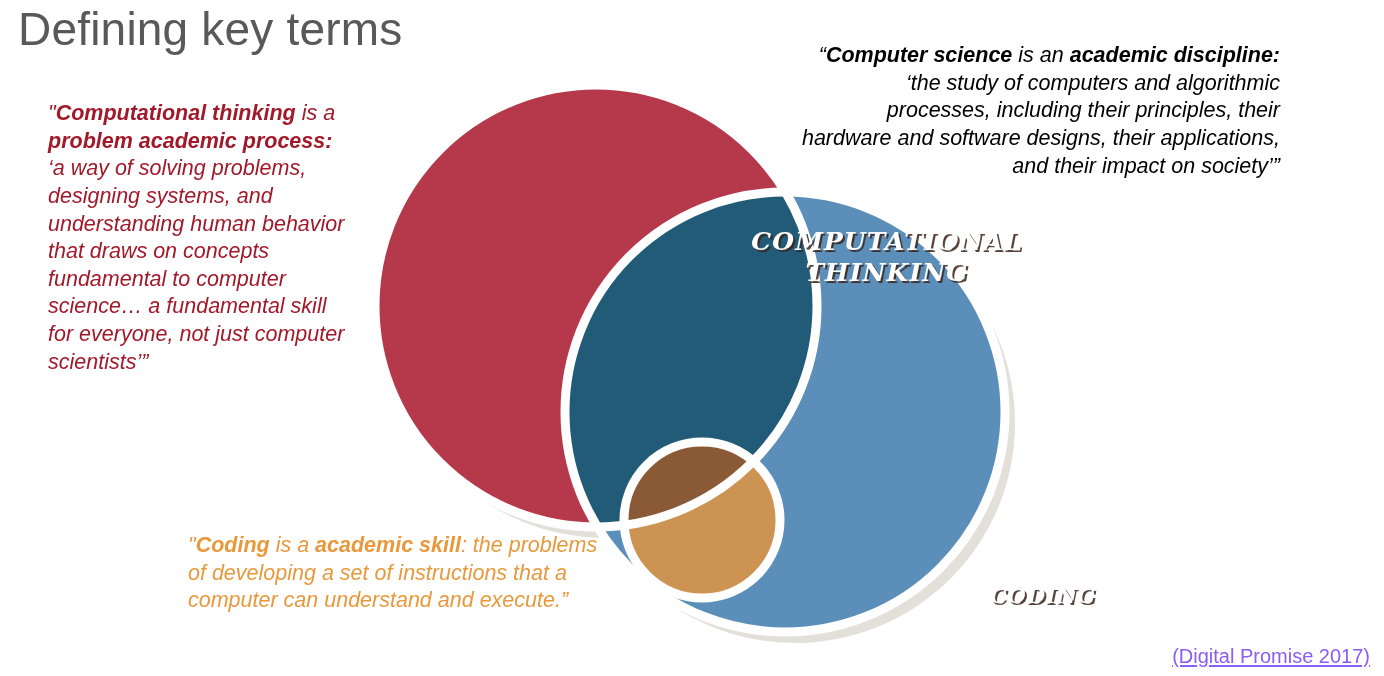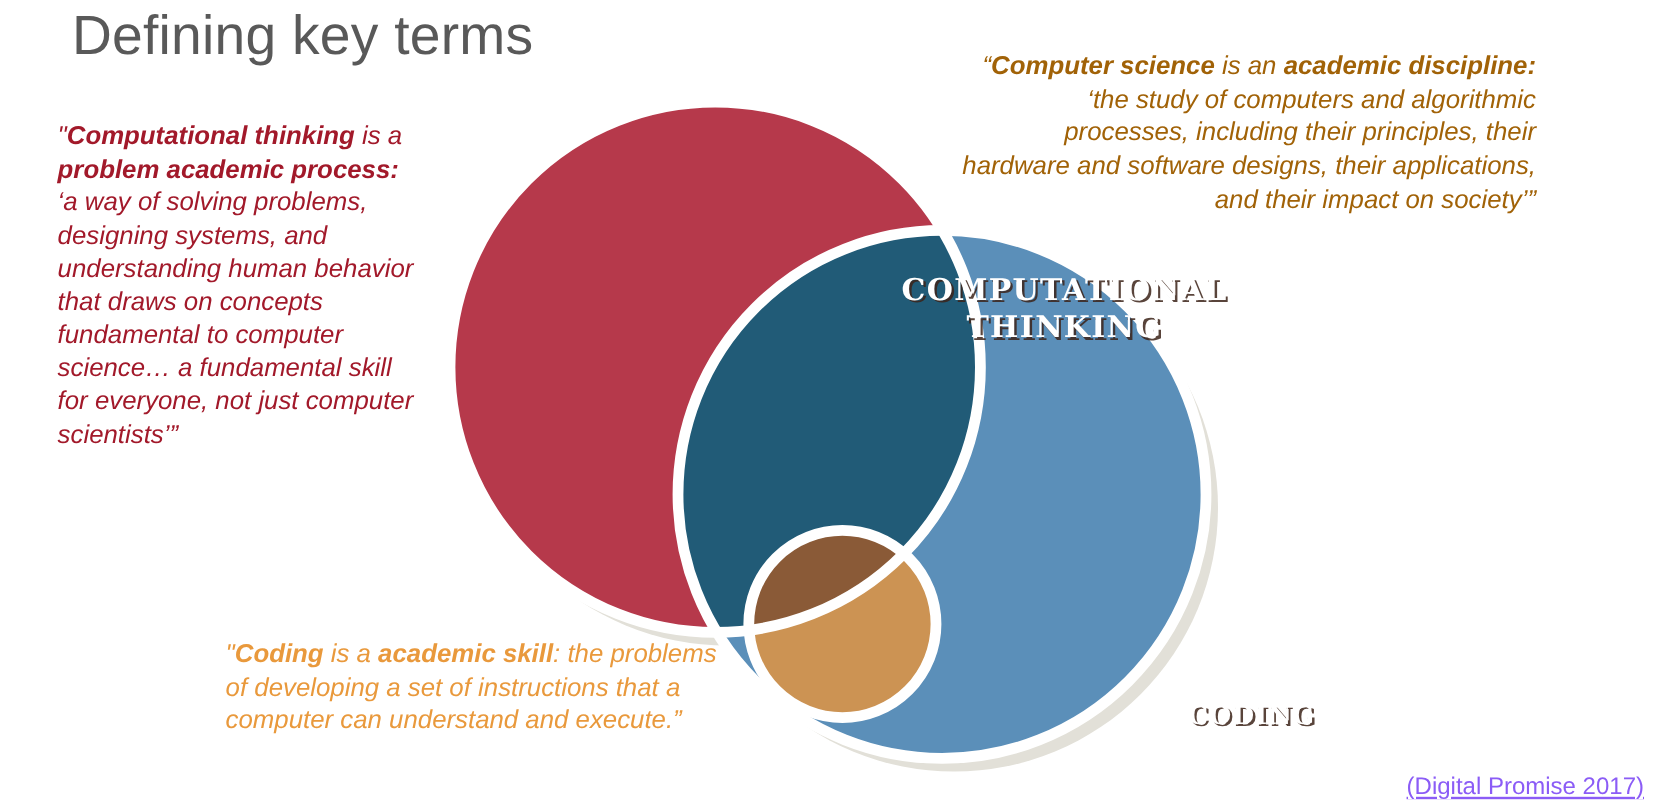--- a/index.html
+++ b/index.html
@@ -14,41 +14,41 @@
   .slide{position:absolute;inset:0;}
 
   
   #page-title{
     position:absolute;left:18px;top:2px;
     font-size:46px;
     font-weight:300;
     color:#595959;
     letter-spacing:0.2px;
     white-space:nowrap;
-    margin-left:42px;
   }
 
   
   #venn{
     position:absolute;left:340px;top:55px;
     width:700px;height:625px;
   }
   #venn svg{display:block;width:700px;height:625px;}
 
   .venn-label{
     position:absolute;
     font-family:"DejaVu Serif", serif;
     font-weight:700;
     color:#ffffff;
     text-align:center;
     letter-spacing:1.1px;
     line-height:1.22;
     text-shadow:2px 2px 0px rgba(60,35,25,.85);
     pointer-events:none;
     white-space:pre-line;
+    font-style:italic;
   }
   #label-ct{left:392px;top:172px;width:310px;font-size:25px;}
   #label-cs{left:790px;top:411px;width:232px;font-size:25px;}
   #label-coding{left:615px;top:528px;width:176px;font-size:21px;letter-spacing:1px;}
 
   
   .quote{
     position:absolute;
     font-style:italic;
     line-height:1.285;
@@ -56,21 +56,21 @@
   .quote b{font-weight:700;font-style:italic;}
 
   #quote-ct{
     left:48px;top:100px;width:300px;
     color:#A2192A;
     font-size:21.5px;
     text-align:left;
   }
   #quote-cs{
     left:800px;top:42px;width:480px;
-    color:#a16207;
+    color:#000000;
     font-size:21.5px;
     text-align:right;
   }
   #quote-coding{
     left:188px;top:532px;width:420px;
     color:#E9993C;
     font-size:21.5px;
     text-align:left;
   }
 

